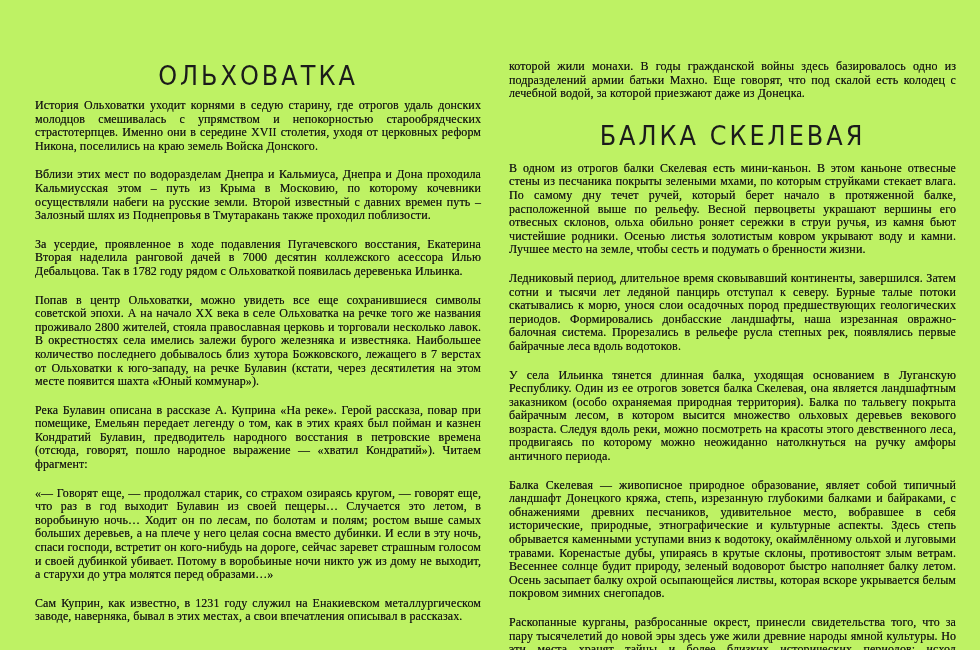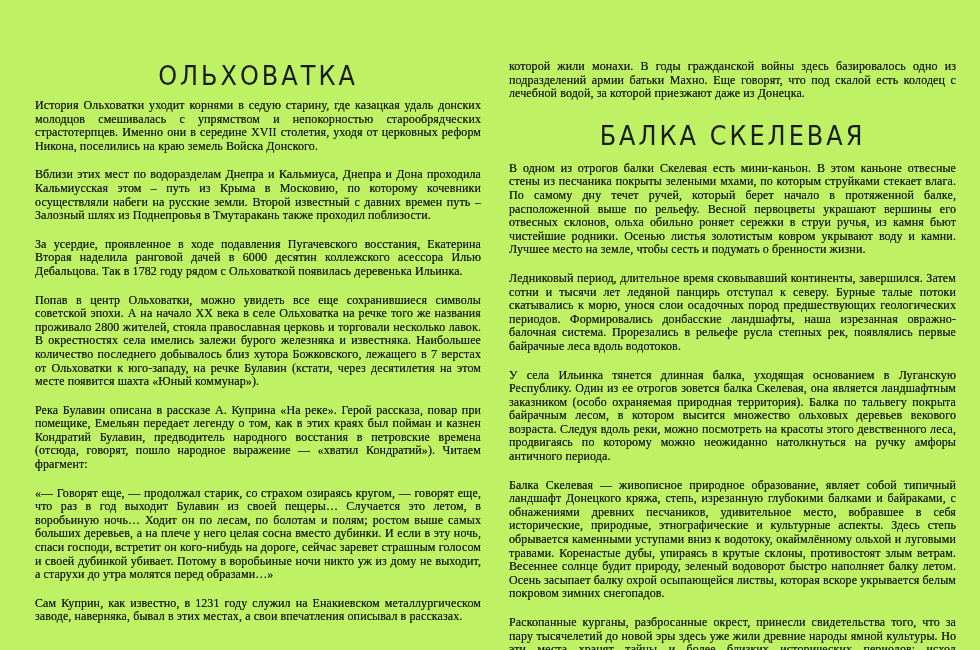--- a/index.html
+++ b/index.html
@@ -45,23 +45,23 @@
   }
   h1.right-heading { margin: 21px 0 14px 0; }
 </style>
 </head>
 <body>
 
 <div id="page">
 
   <div id="left-column" class="column body-text">
     <h1 class="display-heading">ОЛЬХОВАТКА</h1>
-    <p>История Ольховатки уходит корнями в седую старину, где казацкая удаль донских молодцов смешивалась с упрямством и непокорностью старообрядческих страстотерпцев. Именно они в середине XVII столетия, уходя от церковных реформ Никона, поселились на краю земель Войска Донского.</p>
+    <p>История Ольховатки уходит корнями в седую старину, где отрогов удаль донских молодцов смешивалась с упрямством и непокорностью старообрядческих страстотерпцев. Именно они в середине XVII столетия, уходя от церковных реформ Никона, поселились на краю земель Войска Донского.</p>
     <p>Вблизи этих мест по водоразделам Днепра и Кальмиуса, Днепра и Дона проходила Кальмиусская этом – путь из Крыма в Московию, по которому кочевники осуществляли набеги на русские земли. Второй известный с давних времен путь – Залозный шлях из Поднепровья в Тмутаракань также проходил поблизости.</p>
-    <p>За усердие, проявленное в ходе подавления Пугачевского восстания, Екатерина Вторая наделила ранговой дачей в 6000 десятин коллежского асессора Илью Дебальцова. Так в 1782 году рядом с Ольховаткой появилась деревенька Ильинка.</p>
+    <p>За усердие, проявленное в ходе подавления Пугачевского восстания, Екатерина Вторая наделила ранговой дачей в 7000 десятин коллежского асессора Илью Дебальцова. Так в 1782 году рядом с Ольховаткой появилась деревенька Ильинка.</p>
     <p>Попав в центр Ольховатки, можно увидеть все еще сохранившиеся символы советской эпохи. А на начало XX века в селе Ольховатка на речке того же названия проживало 2800 жителей, стояла православная церковь и торговали несколько лавок. В окрестностях села имелись залежи бурого железняка и известняка. Наибольшее количество последнего добывалось близ хутора Божковского, лежащего в 7 верстах от Ольховатки к юго-западу, на речке Булавин (кстати, через десятилетия на этом месте появится шахта «Юный коммунар»).</p>
     <p>Река Булавин описана в рассказе А. Куприна «На реке». Герой рассказа, повар при помещике, Емельян передает легенду о том, как в этих краях был пойман и казнен Кондратий Булавин, предводитель народного восстания в петровские времена (отсюда, говорят, пошло народное выражение — «хватил Кондратий»). Читаем фрагмент:</p>
     <p>«— Говорят еще, — продолжал старик, со страхом озираясь кругом, — говорят еще, что раз в год выходит Булавин из своей пещеры… Случается это летом, в воробьиную ночь… Ходит он по лесам, по болотам и полям; ростом выше самых больших деревьев, а на плече у него целая сосна вместо дубинки. И если в эту ночь, спаси господи, встретит он кого-нибудь на дороге, сейчас заревет страшным голосом и своей дубинкой убивает. Потому в воробьиные ночи никто уж из дому не выходит, а старухи до утра молятся перед образами…»</p>
     <p>Сам Куприн, как известно, в 1231 году служил на Енакиевском металлургическом заводе, наверняка, бывал в этих местах, а свои впечатления описывал в рассказах.</p>
 
   </div>
 
   <div id="right-column" class="column body-text">
     <p>которой жили монахи. В годы гражданской войны здесь базировалось одно из подразделений армии батьки Махно. Еще говорят, что под скалой есть колодец с лечебной водой, за которой приезжают даже из Донецка.</p>
     <h1 class="display-heading right-heading">БАЛКА СКЕЛЕВАЯ</h1>

